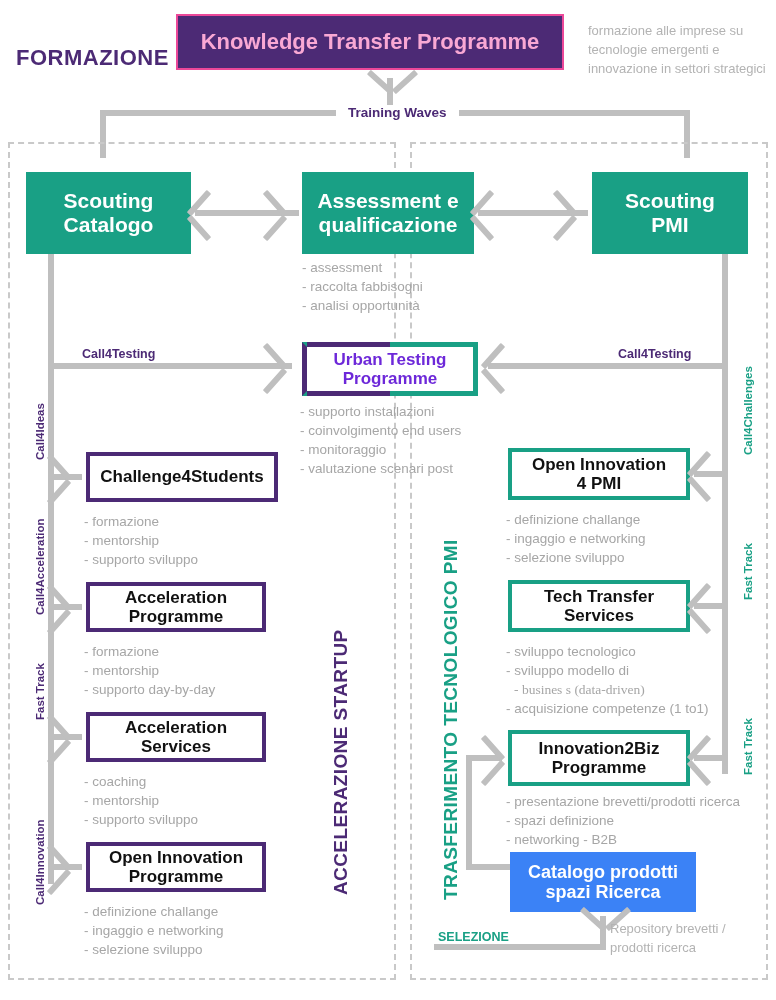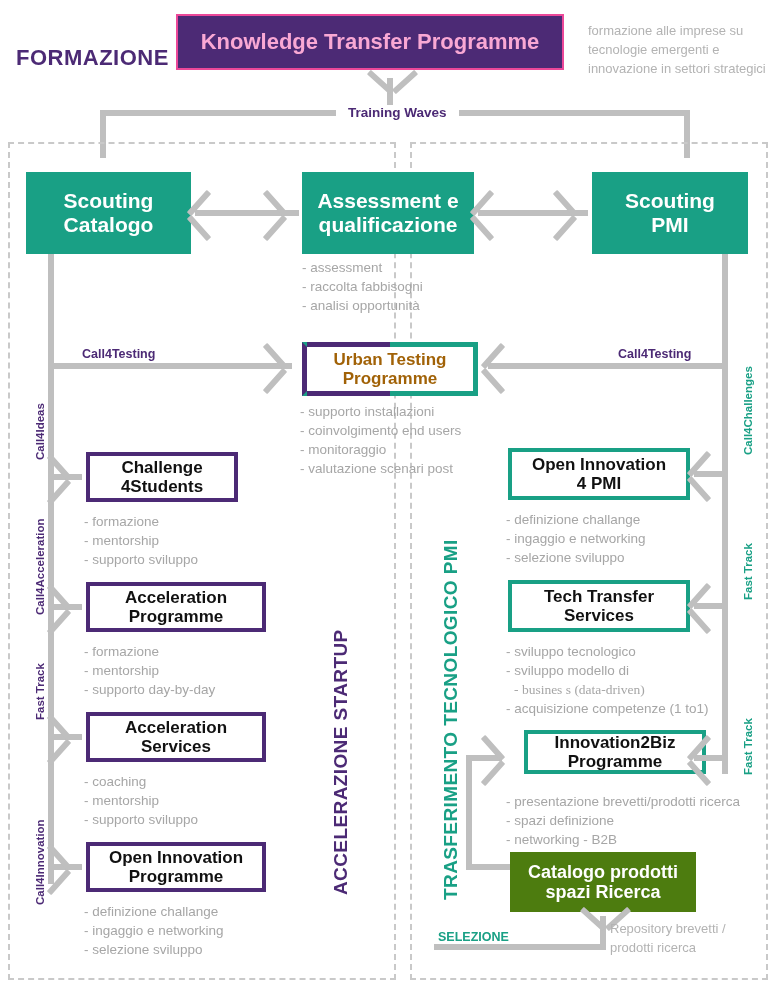--- a/index.html
+++ b/index.html
@@ -38,35 +38,35 @@
 
   
   .box{
     position:absolute; display:flex; align-items:center; justify-content:center;
     text-align:center; line-height:1.12; font-weight:bold;
   }
   .box-solid-teal{
     background:#19a085; color:#ffffff; font-size:21px;
   }
   .box-solid-teal-sm{
-    background:#4d7c0f; color:#ffffff; font-size:18px;
+    background:#3b82f6; color:#ffffff; font-size:18px;
   }
   .box-solid-purple{
     background:#4c2a75; color:#f9a8d4; font-size:22px; border:2px solid #ec4899;
   }
   .box-out-purple{
     background:#ffffff; color:#111111; font-size:17px;
     border:4px solid #4c2a75; box-shadow:0 0 0 1px #ffffff inset;
   }
   .box-out-teal{
     background:#ffffff; color:#111111; font-size:17px;
     border:4px solid #19a085; box-shadow:0 0 0 1px #ffffff inset;
   }
   .box-split{
-    background:#ffffff; color:#a16207; font-size:17px;
+    background:#ffffff; color:#6d28d9; font-size:17px;
     border-top:5px solid #19a085; border-bottom:5px solid #19a085;
     border-right:5px solid #19a085; border-left:5px solid #4c2a75;
   }
   .splitbar{
     position:absolute; left:0; width:50%; background:#4c2a75; height:5px;
   }
   .splitbar.top{ top:-5px; }
   .splitbar.bot{ bottom:-5px; }
 
   
@@ -173,21 +173,21 @@
   </div>
 
   <div class="ln lnh" style="left:48px; top:363px; width:244px;"></div>
   <div class="chev chev-r" style="left:272px; top:366px;"></div>
   <div class="lab lab-purple call-label" style="left:82px; top:347px;">Call4Testing</div>
 
   <div class="ln lnh" style="left:488px; top:363px; width:234px;"></div>
   <div class="chev chev-l" style="left:490px; top:366px;"></div>
   <div class="lab lab-purple call-label" style="left:618px; top:347px;">Call4Testing</div>
 
-  <div class="box box-out-purple" style="left:86px; top:452px; width:152px; height:50px; flex-direction:column;">
+  <div class="box box-out-purple" style="left:86px; top:452px; width:192px; height:50px; ">
     <span>Challenge</span>
     <span>4Students</span>
   </div>
   <div class="ln lnh" style="left:48px; top:474px; width:34px;"></div>
   <div class="chev chev-r" style="left:56px; top:477px;"></div>
   <div class="bul" style="left:84px; top:512px;">
     <div>formazione</div>
     <div>mentorship</div>
     <div>supporto sviluppo</div>
   </div>
@@ -253,21 +253,21 @@
   </div>
   <div class="ln lnh" style="left:694px; top:603px; width:28px;"></div>
   <div class="chev chev-l" style="left:696px; top:606px;"></div>
   <div class="bul" style="left:506px; top:642px;">
     <div>sviluppo tecnologico</div>
     <div>sviluppo modello di</div>
     <div style="padding-left:8px;font-family:Liberation Serif, serif;">  busines s (data-driven)</div>
     <div>acquisizione competenze (1 to1)</div>
   </div>
 
-  <div class="box box-out-teal" style="left:508px; top:730px; width:182px; height:44px; flex-direction:column;margin-left:16px;">
+  <div class="box box-out-teal" style="left:508px; top:730px; width:182px; height:56px; flex-direction:column;">
     <span>Innovation2Biz</span>
     <span>Programme</span>
   </div>
   <div class="ln lnh" style="left:694px; top:755px; width:28px;"></div>
   <div class="chev chev-l" style="left:696px; top:758px;"></div>
   <div class="bul" style="left:506px; top:792px;">
     <div>presentazione brevetti/prodotti ricerca</div>
     <div>spazi definizione</div>
     <div>networking - B2B</div>
   </div>

